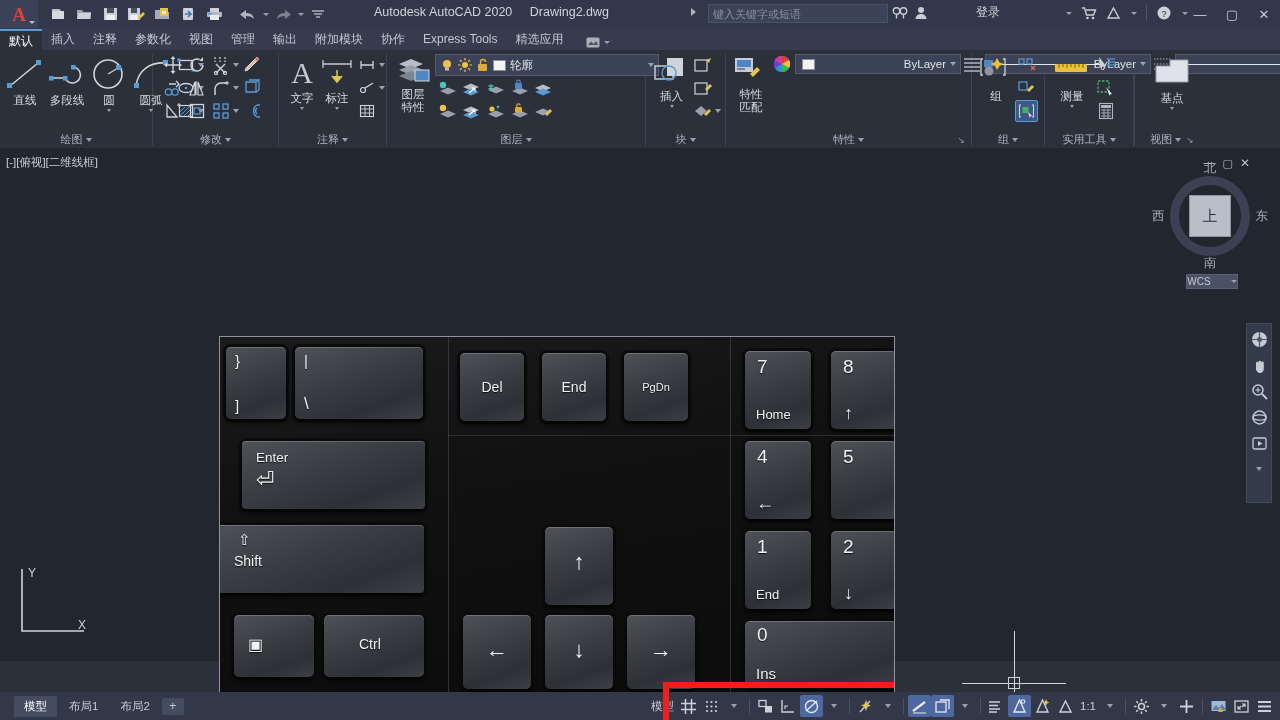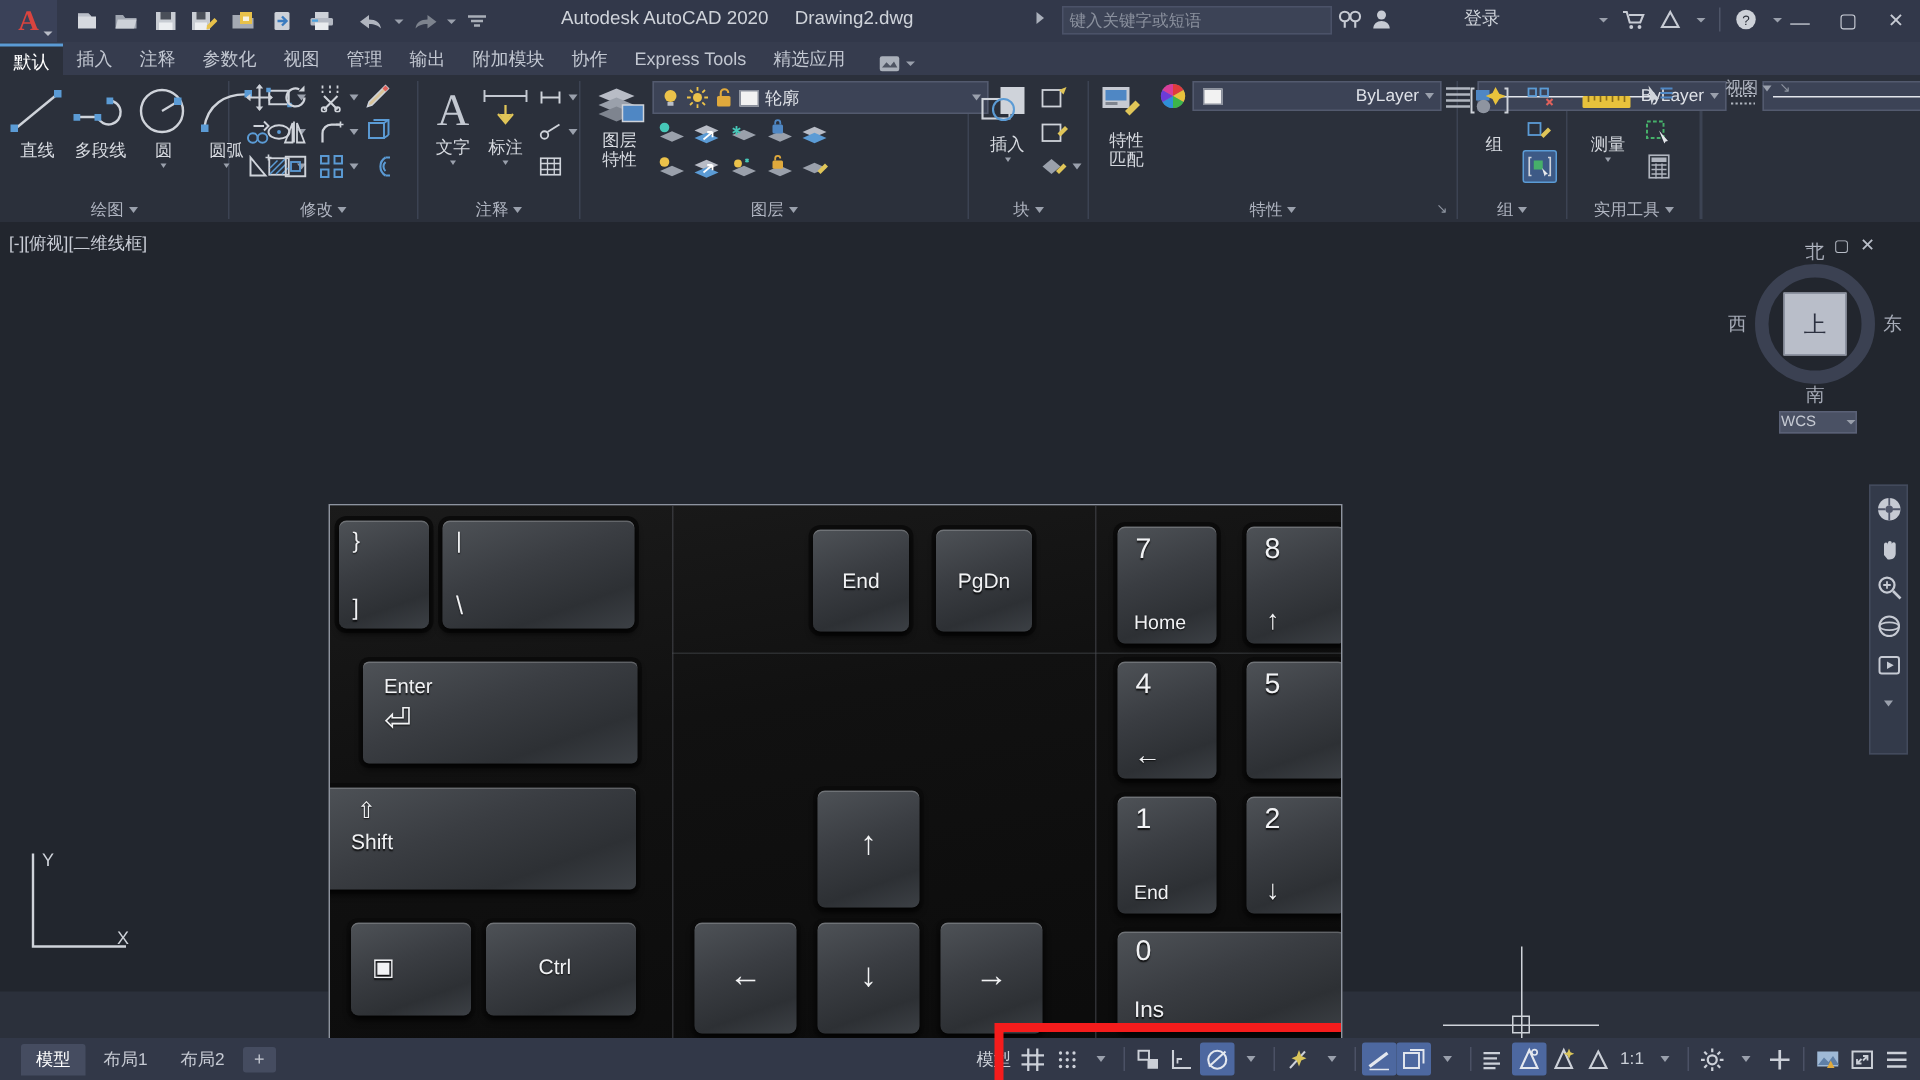--- a/index.html
+++ b/index.html
@@ -946,20 +946,32 @@
       <div class="panel-title">
         <span>实用工具</span>
         <span class="caret-dn"></span>
       </div>
     </div>
     <div class="panel-div"></div>
 
     <div class="panel-div"></div>
 
     <div class="panel" style="width:74px">
+      <div class="panel-body" style="justify-content:center">
+        <div class="big-btn" style="width:52px">
+          <span class="ic">
+            <svg width="40" height="34" viewBox="0 0 40 34">
+                <path d="M4 26V10h14V4h18v22z" fill="#dfe2e8"></path>
+                <path d="M4 26V10h14V4h18v22z" fill="none" stroke="#9aa0ab" stroke-width="1"></path>
+              </svg>
+          </span>
+          <span class="lbl">基点</span>
+          <span class="caret-tiny"></span>
+        </div>
+      </div>
       <div class="panel-title">
         <span>视图</span>
         <span class="caret-dn"></span>
         <span style="color:#8e94a0;font-size:9px;margin-left:2px">↘</span>
       </div>
     </div>
 
   </div>
 
   <div class="canvas">
@@ -1058,25 +1070,28 @@
         <span class="t" style="left:26px;top:6px;font-size:15px">⇧</span>
         <span class="t" style="left:22px;top:28px;font-size:14px">Shift</span>
       </div>
       <div class="key" style="left:14px;top:278px;width:80px;height:62px">
         <span class="t" style="left:14px;top:20px;font-size:16px">▣</span>
       </div>
       <div class="key" style="left:104px;top:278px;width:100px;height:62px">
         <span class="t" style="left:35px;top:21px;font-size:14px">Ctrl</span>
       </div>
 
+      <div class="key" style="left:240px;top:16px;width:64px;height:68px">
+        <span class="t ctr" style="font-size:14px">Del</span>
+      </div>
       <div class="key" style="left:322px;top:16px;width:64px;height:68px">
         <span class="t ctr" style="font-size:14px">End</span>
       </div>
       <div class="key" style="left:404px;top:16px;width:64px;height:68px">
-        <span class="t ctr" style="font-size:14px">PgDn</span>
+        <span class="t ctr" style="font-size:11px">PgDn</span>
       </div>
 
       <div class="key" style="left:325px;top:190px;width:68px;height:78px">
         <span class="arw" style="top:24px">↑</span>
       </div>
       <div class="key" style="left:243px;top:278px;width:68px;height:74px">
         <span class="arw" style="top:24px">←</span>
       </div>
       <div class="key" style="left:325px;top:278px;width:68px;height:74px">
         <span class="arw" style="top:24px">↓</span>

